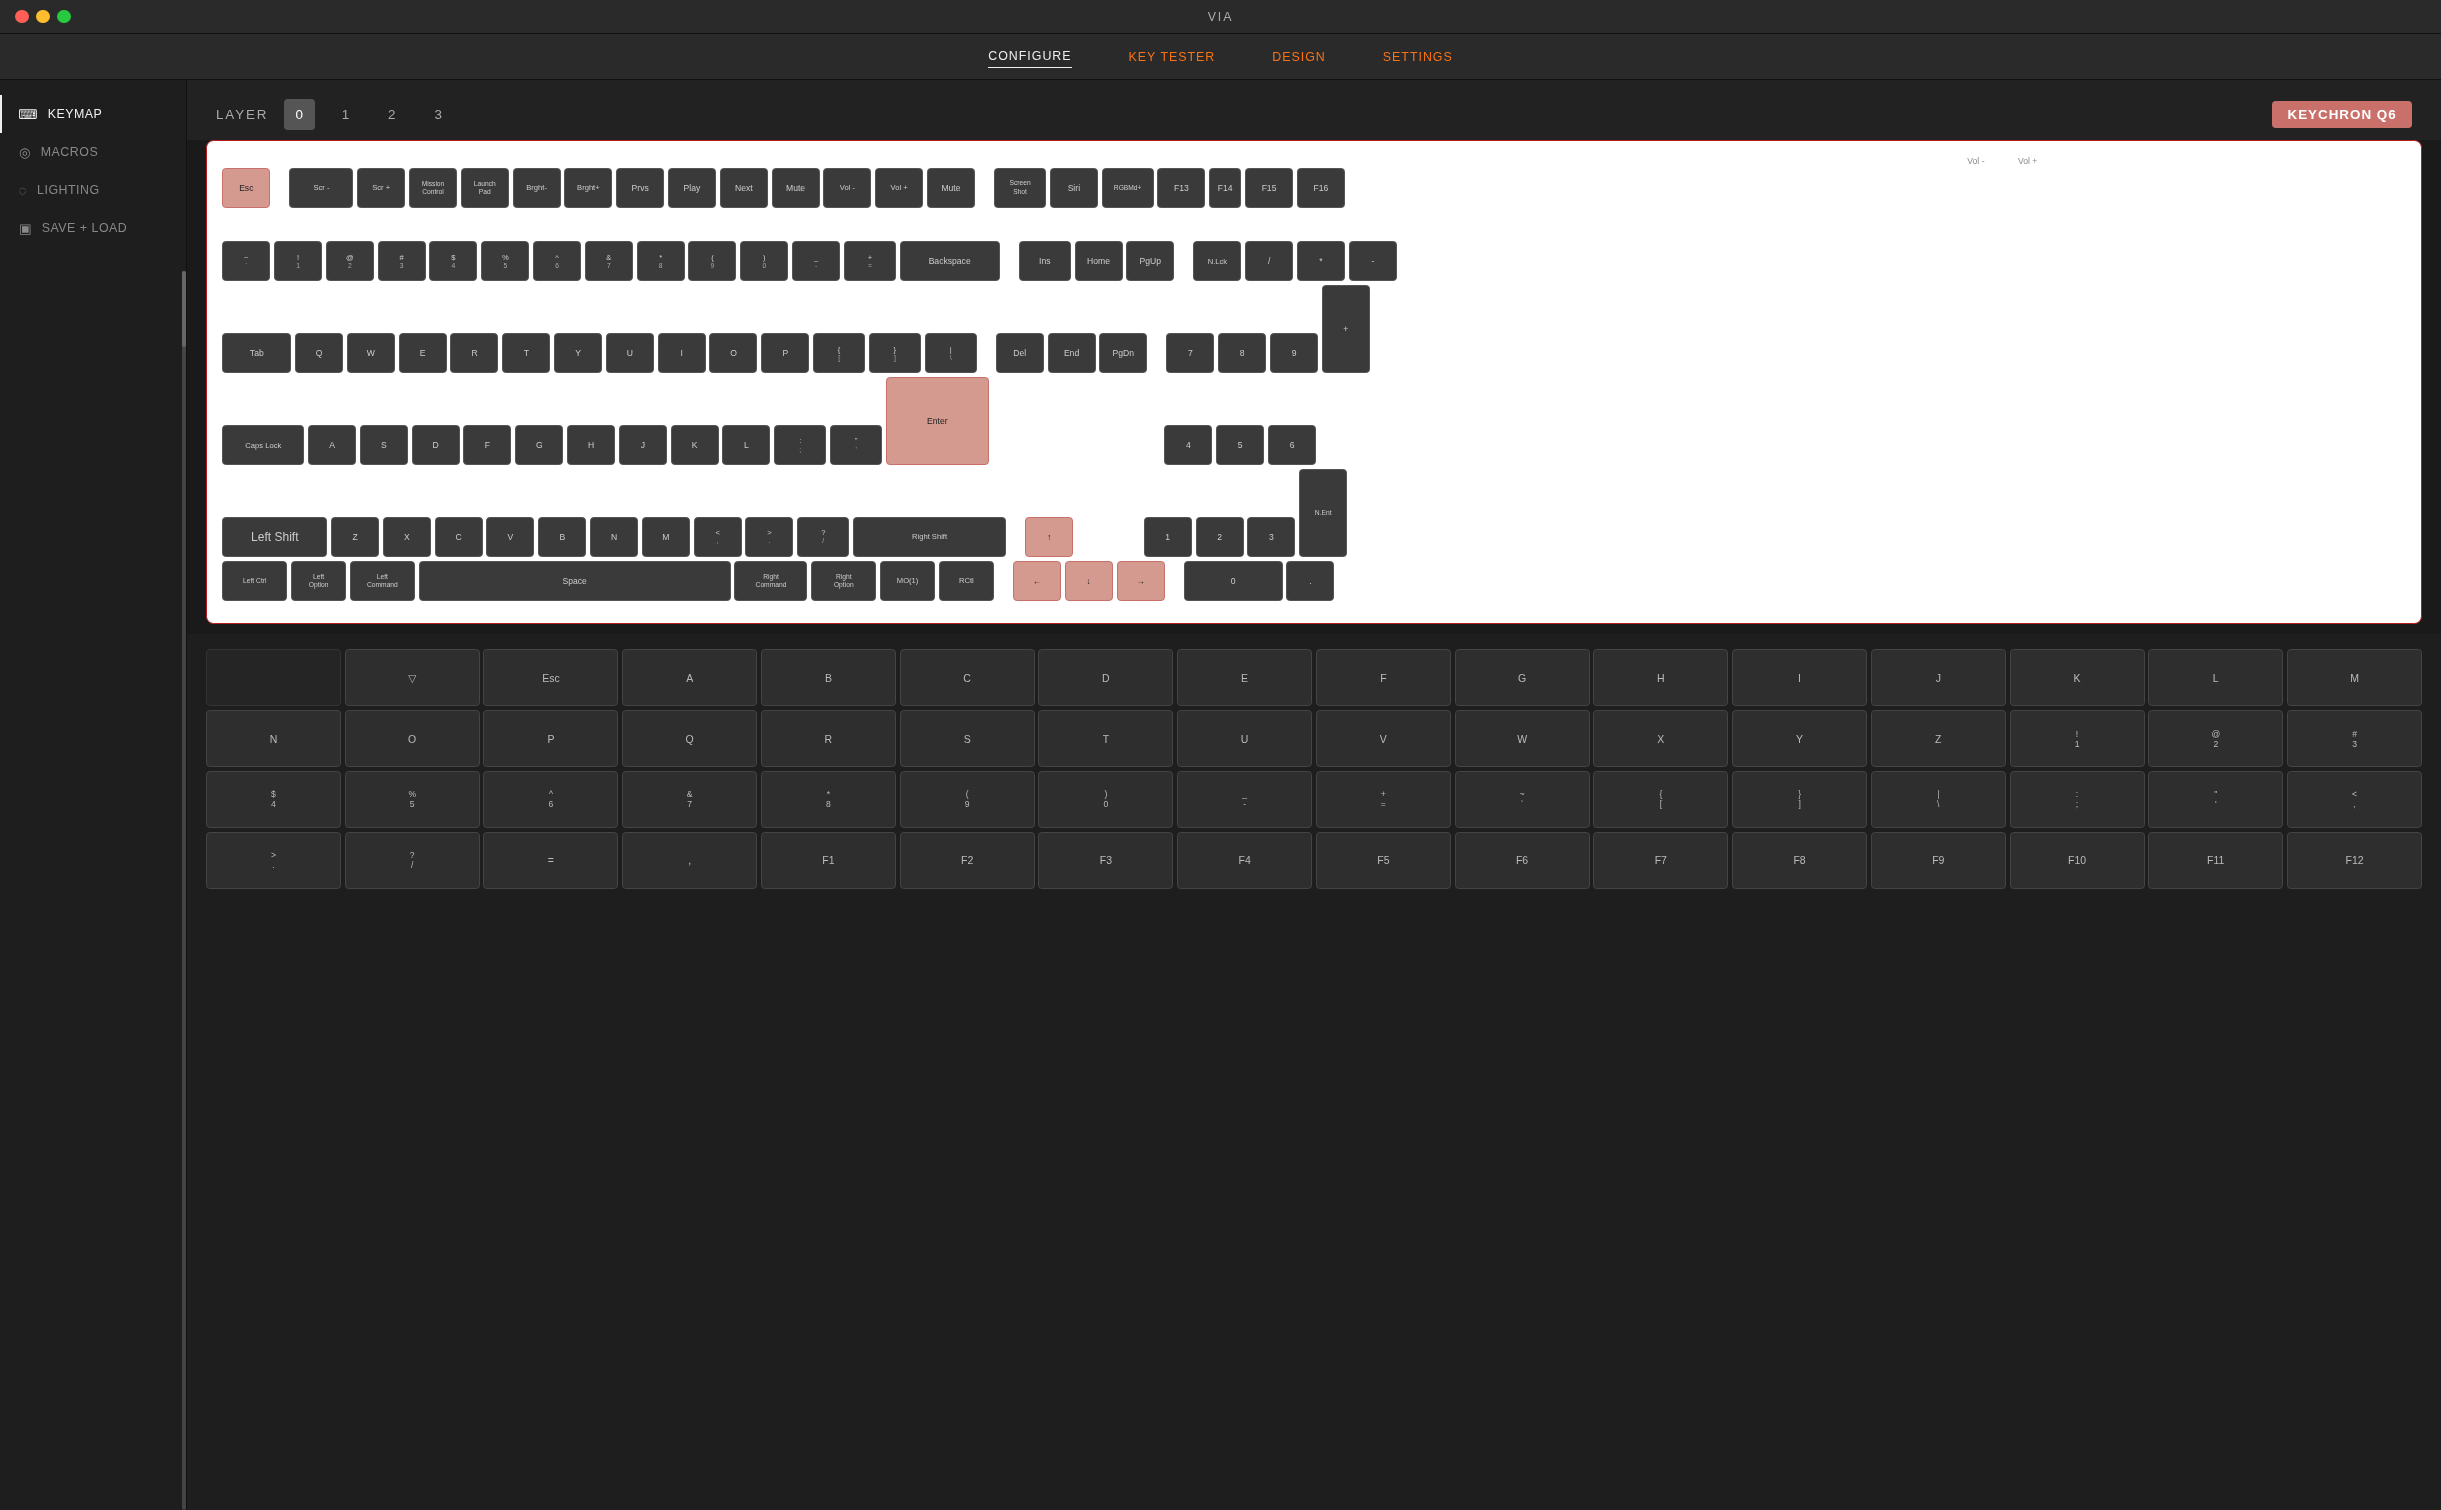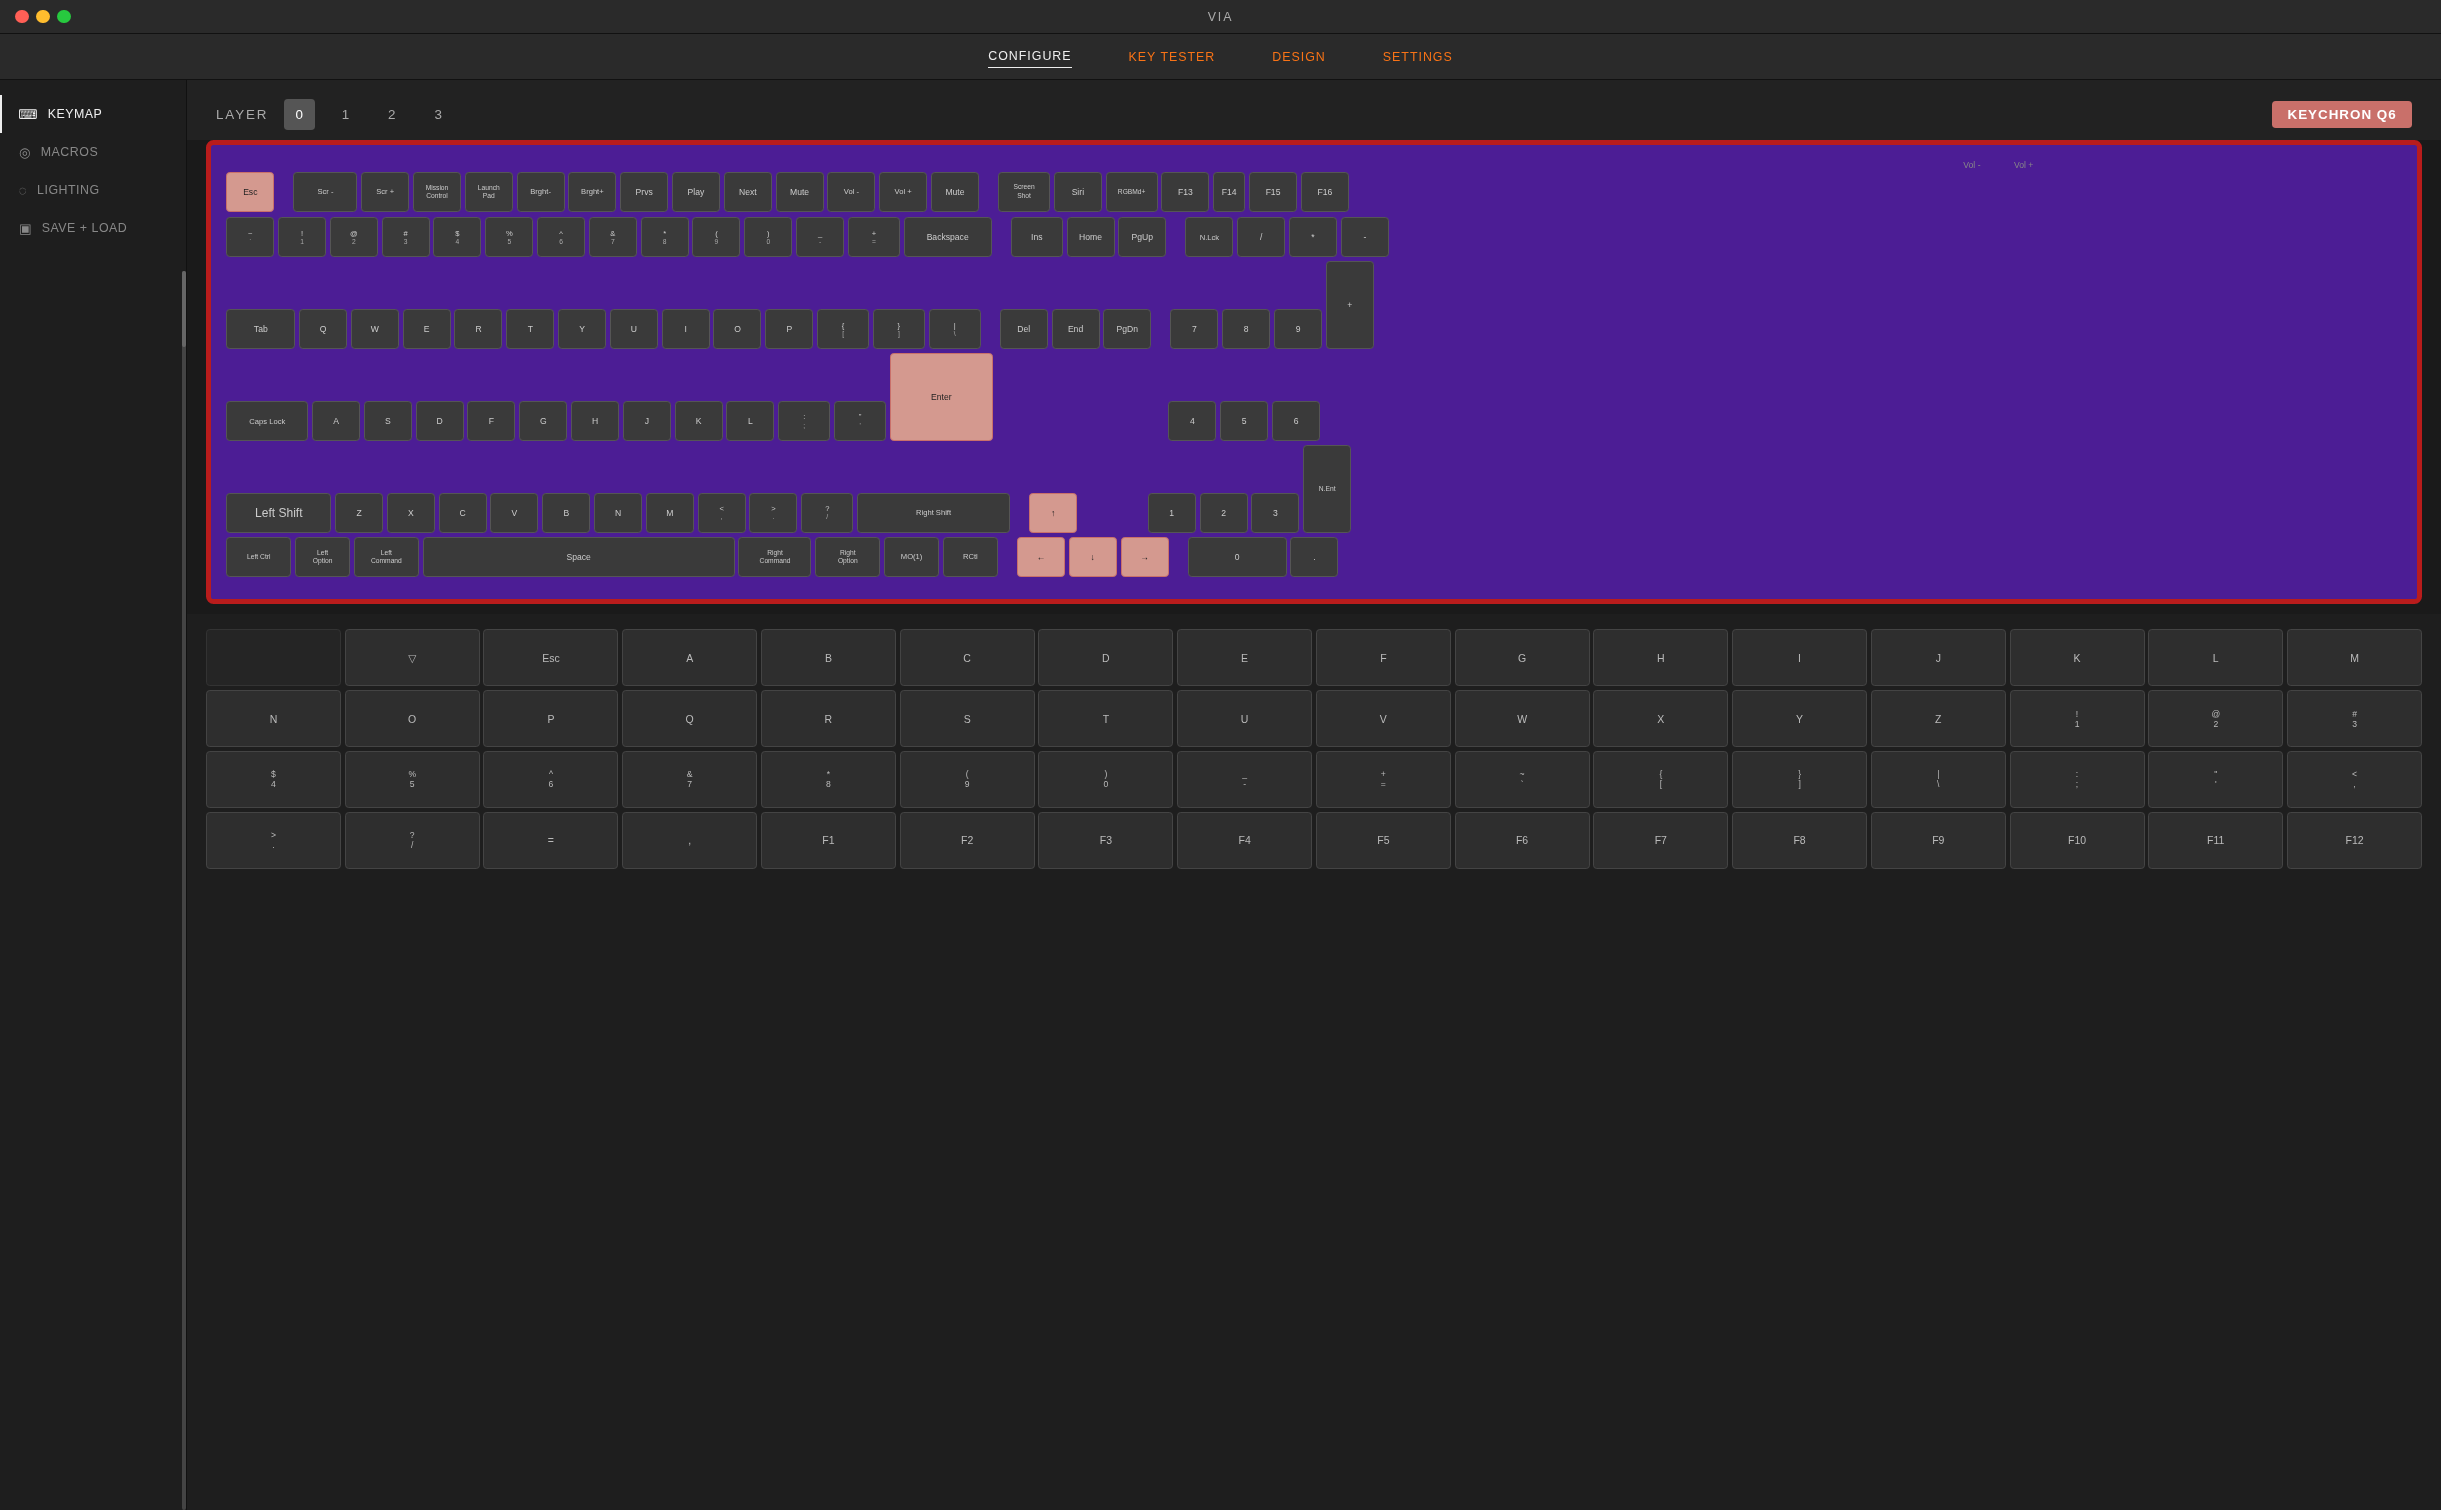--- a/index.html
+++ b/index.html
@@ -162,24 +162,24 @@
       color: #fff;
       padding: 5.7px 15.3px;
       border-radius: 3.8px;
       font-size: 13.4px;
       letter-spacing: 1px;
       font-weight: 600;
     }
 
     
     .keyboard-container {
-      background: #4c1d95;
+      background: #ffffff;
       margin: 0 19px 9.6px 19px;
       border-radius: 7.6px;
-      border: 5px solid #b91c1c;
+      border: 1px solid #b91c1c;
       padding: 15.3px 15.3px 19px 15.3px;
       flex-shrink: 0;
     }
 
     
     .kbd-row {
       display: flex;
       gap: 3.8px;
       margin-bottom: 3.8px;
       align-items: flex-end;
@@ -427,21 +427,21 @@
             <span style="font-size:6.7px;color:#aaa;">0</span>
           </div>
         <div class="key" style="width:48px;">
             <span style="font-size:7.6px;">_</span>
             <span style="font-size:6.7px;color:#aaa;">-</span>
           </div>
         <div class="key" style="width:52px;">
             <span style="font-size:7.6px;">+</span>
             <span style="font-size:6.7px;color:#aaa;">=</span>
           </div>
-        <div class="key" style="width:88px;">
+        <div class="key" style="width:100px;margin-top:28px;">
             <span class="main-label">Backspace</span>
           </div>
         <div style="width:11.5px;"></div>
         <div class="key" style="width:52px;">
             <span class="main-label">Ins</span>
           </div>
         <div class="key" style="width:48px;">
             <span class="main-label">Home</span>
           </div>
         <div class="key" style="width:48px;">

